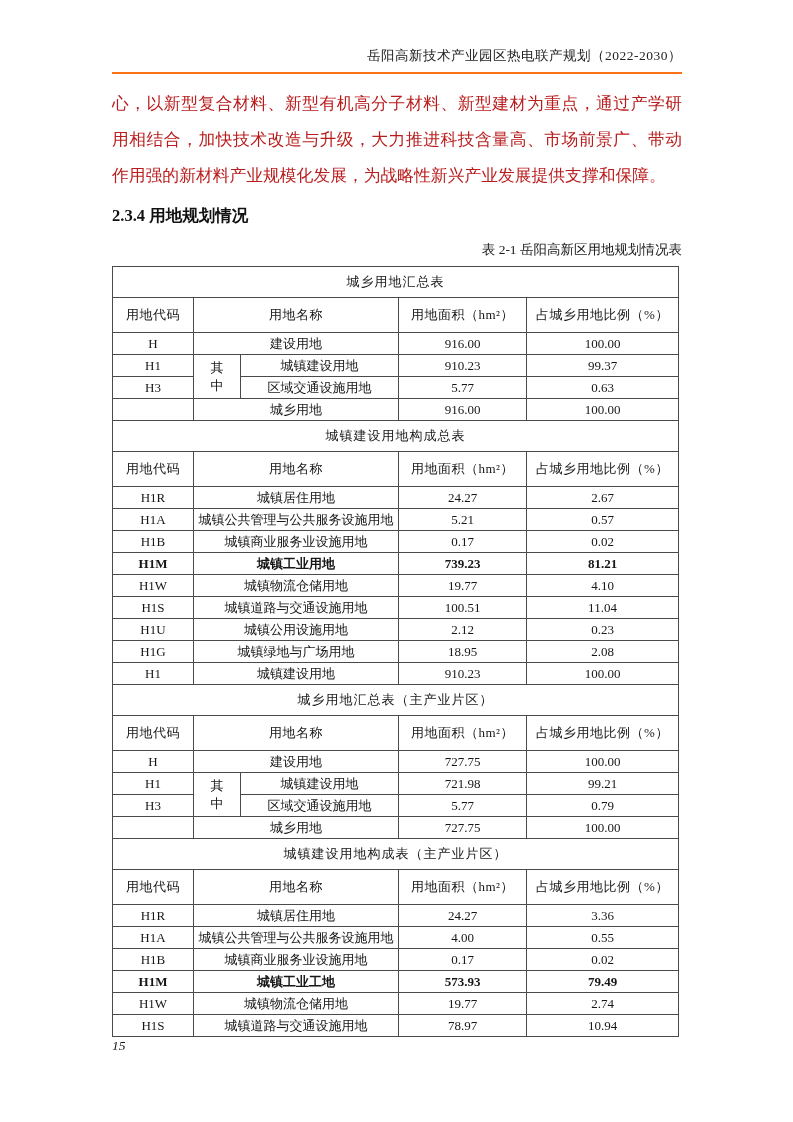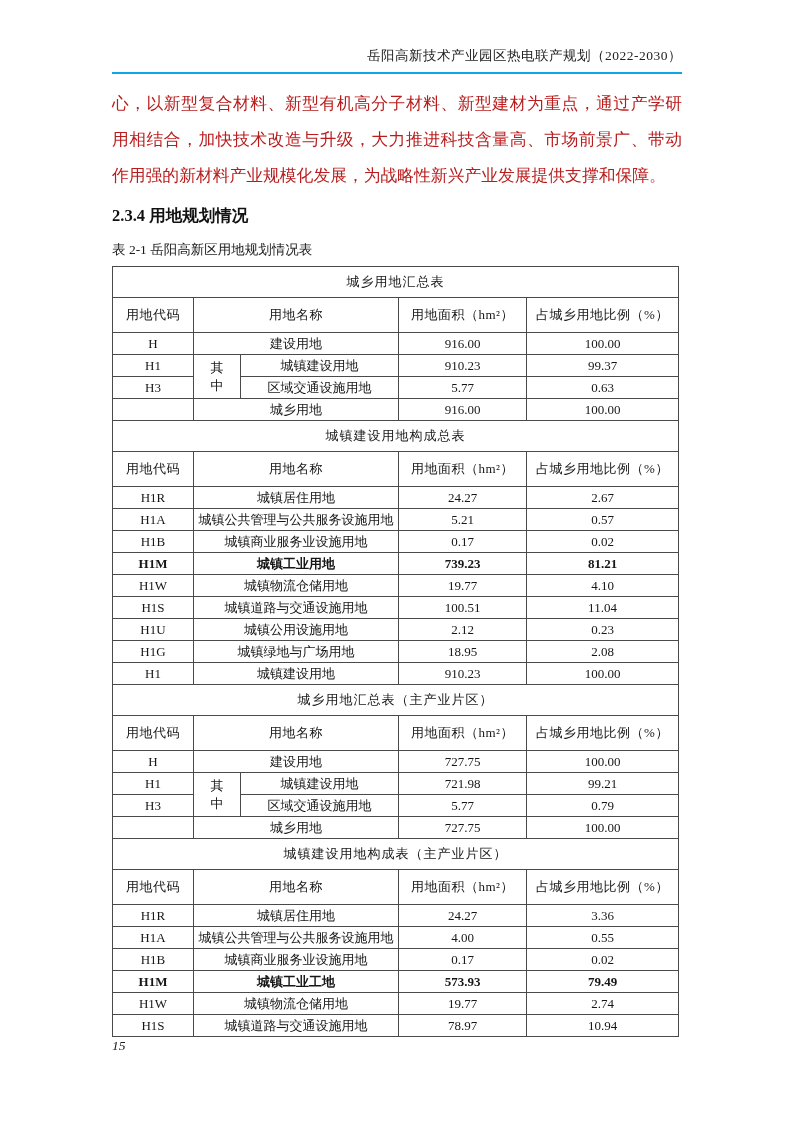--- a/index.html
+++ b/index.html
@@ -4,31 +4,31 @@
 <style>
   * { margin:0; padding:0; box-sizing:border-box; }
   html,body { background:#ffffff; }
   .page {
     width:793px; height:1122px; margin:0 auto; background:#ffffff;
     padding:47px 111px 0 112px; position:relative; overflow:hidden;
     font-family:"Liberation Serif","DejaVu Serif",serif; color:#1a1a1a;
   }
   .doc-header {
     text-align:right; font-size:13.5px; letter-spacing:0.5px;
-    padding-bottom:7px; border-bottom:2px solid #0ea5e9; color:#222;
+    padding-bottom:7px; border-bottom:2px solid #f97316; color:#222;
   }
   .body-par {
     margin-top:12px; font-size:16.8px; line-height:36px;
     text-align:justify; color:#b91c1c;
   }
   .sec-heading {
     margin-top:9px; font-size:16.5px; font-weight:bold; line-height:26px; color:#111;
   }
   .tbl-caption {
-    text-align:left; font-size:13.5px; margin-top:12px; margin-bottom:7px; color:#1a1a1a;
+    text-align:right; font-size:13.5px; margin-top:12px; margin-bottom:7px; color:#1a1a1a;
   }
   table.land-table {
     width:566px; border-collapse:collapse; table-layout:fixed;
     font-size:13px; color:#161616;
   }
   table.land-table td {
     border:1px solid #4a4a4a; text-align:center; vertical-align:middle;
     padding:0 3px; line-height:1.35; overflow:hidden;
   }
   tr.t-title td { height:31px; letter-spacing:1px; }

